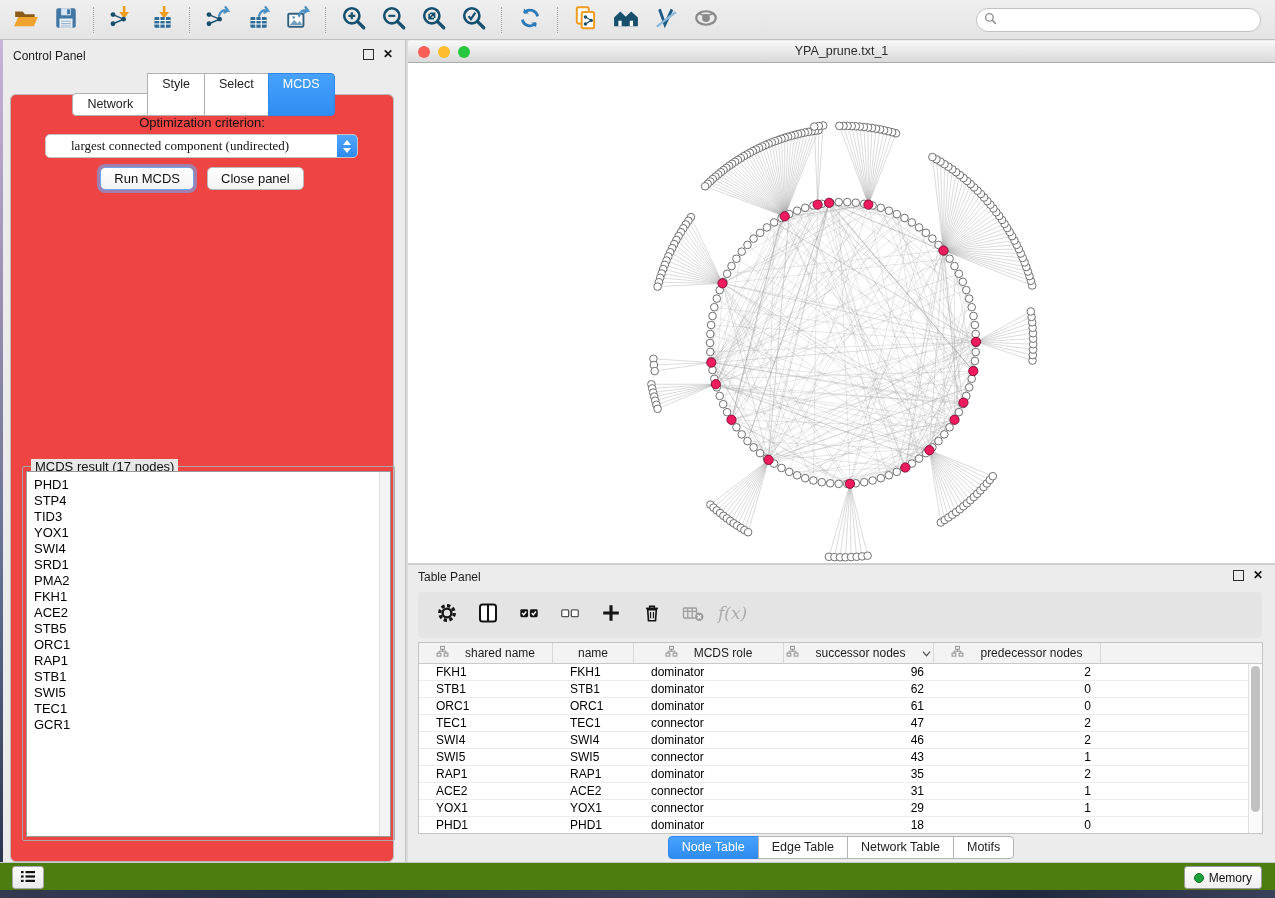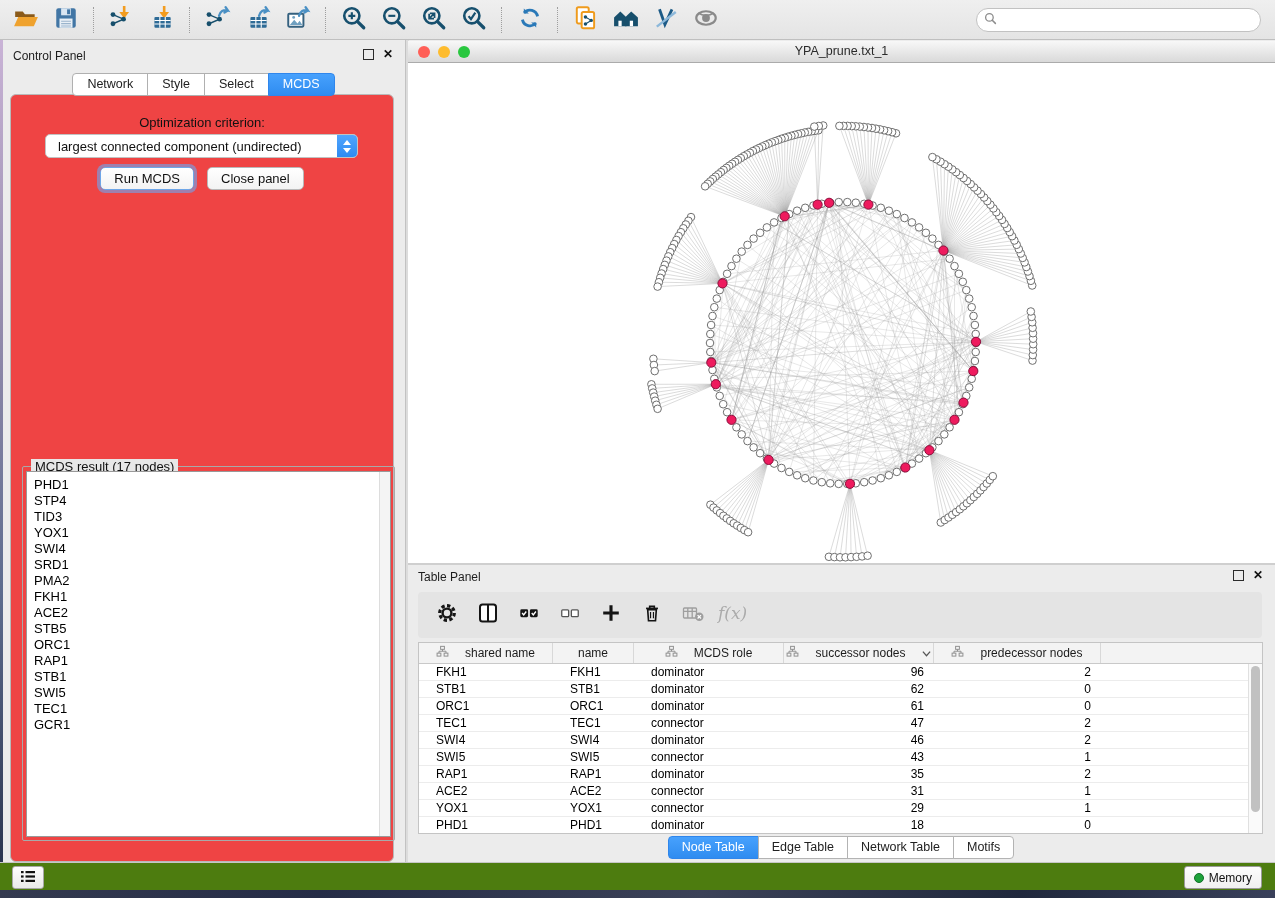--- a/index.html
+++ b/index.html
@@ -22,29 +22,29 @@
   .search-wrap input{border:none;outline:none;flex:1;height:18px;font-size:12px;background:transparent;margin-left:4px;}
   
   .control-panel{position:absolute;left:3px;top:40px;width:402px;height:822px;background:#ececec;}
   .cp-header{position:absolute;left:0;top:0;width:100%;height:30px;}
   .panel-title{position:absolute;left:10px;top:9px;font-size:12px;color:#1d1d1d;}
   .win-icons{position:absolute;right:12px;top:9px;display:flex;gap:9px;align-items:center;}
   .float-box{width:9px;height:9px;border:1.5px solid #2b2b2b;display:inline-block;}
   .close-x{font-size:12px;font-weight:bold;color:#111;line-height:11px;}
   .cp-tabs{position:absolute;top:33px;left:0;width:100%;display:flex;justify-content:center;z-index:2;}
   .cp-tab{font-size:12.5px;padding:3px 14px 4px;background:#fff;border:1px solid #b0b0b0;margin-left:-1px;color:#222;}
-  .cp-tab:first-child{border-radius:4px 0 0 4px;}
+  .cp-tab:first-child{border-radius:4px 0 0 4px;margin-top:20px;}
   .cp-tab:last-child{border-radius:0 4px 4px 0;}
   .cp-tab.sel{background:linear-gradient(#47a1fd,#2f8cf0);border-color:#2f86ec;color:#fff;}
   .cp-body{position:absolute;left:7px;top:54px;width:382px;height:766px;background:#ef4444;
     border:1px solid #b9b9b9;border-radius:6px;}
   .opt-label{position:absolute;top:20px;width:100%;text-align:center;font-size:13px;color:#111;}
   .dropdown{position:absolute;left:34px;top:39px;width:313px;height:24px;background:#fff;border:1px solid #c2c2c2;
     border-radius:5px;display:flex;align-items:center;box-sizing:border-box;}
-  .dropdown .dd-text{flex:1;font-size:13px;padding-left:12px;color:#111;white-space:nowrap;overflow:hidden;}
+  .dropdown .dd-text{flex:1;font-size:13px;padding-left:25px;color:#111;white-space:nowrap;overflow:hidden;font-family:Liberation Serif, serif;}
   .dd-stepper{width:20px;height:22px;background:linear-gradient(#51a5fd,#2e8bf2);border-radius:0 4px 4px 0;
     display:flex;flex-direction:column;align-items:center;justify-content:center;gap:1px;}
   .dd-stepper svg{display:block;}
   .btn-row{position:absolute;top:72px;width:100%;display:flex;justify-content:center;gap:13px;}
   .mac-btn{font-size:13px;color:#111;background:linear-gradient(#ffffff,#f3f3f3);border:1px solid #b9b9b9;
     border-radius:5px;padding:3px 13px;}
   .mac-btn.focus{box-shadow:0 0 0 3px rgba(105,168,245,.6);border-color:#6ea6e8;}
   .result-group{position:absolute;left:11px;top:371px;width:371px;height:373px;border:1px solid #a9a9a9;
     border-radius:2px;}
   .result-title{position:absolute;left:8px;top:-8px;background:#e7e7e7;padding:0 4px;font-size:13px;color:#111;}

